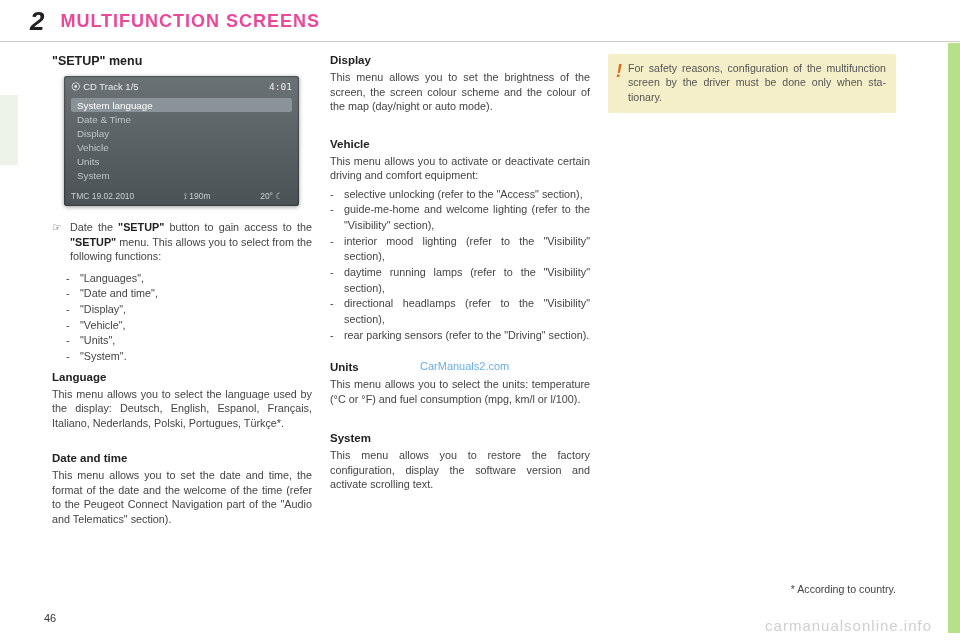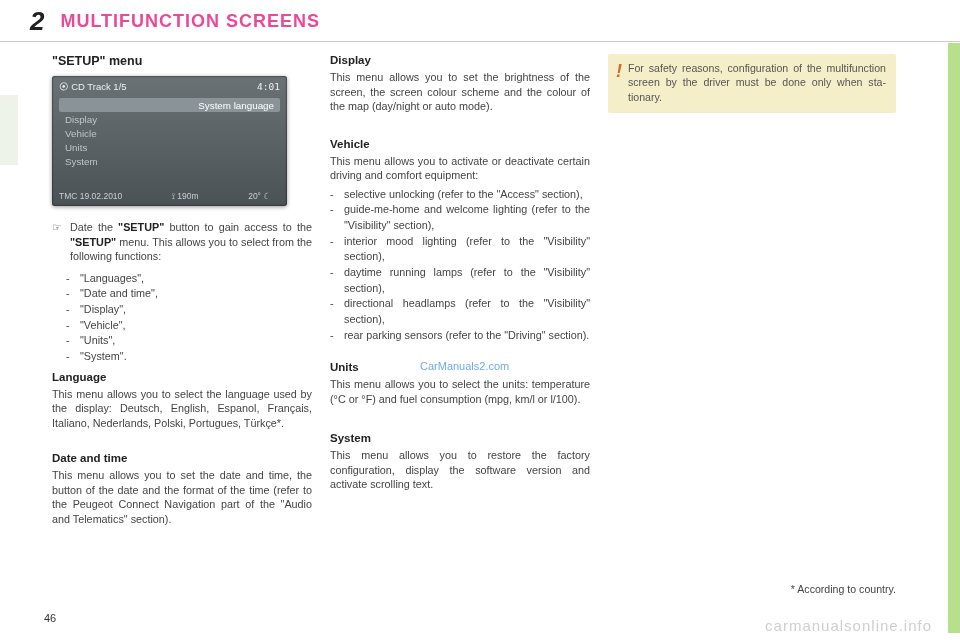--- a/index.html
+++ b/index.html
@@ -88,40 +88,39 @@
       flex-shrink: 0;
     }
     .bullet-list .indent .dash { padding-left: 14px; width: 28px; }
     .hand-row { display: flex; font-size: 10.8px; line-height: 1.35; text-align: justify; color: #444; }
     .hand-row .hand { width: 18px; flex-shrink: 0; }
     .screenshot {
       width: 235px;
       height: 130px;
       background: linear-gradient(#6a7276, #4a5256);
       border-radius: 3px;
-      margin: 6px 0 14px 0;
+      margin: 6px 0 14px 12px;
       box-shadow: 0 1px 4px rgba(0,0,0,.4), inset 0 0 2px #000;
       color: #ddd;
       font-size: 9.2px;
       position: relative;
       padding: 5px 7px;
     }
     .ss-top { display: flex; justify-content: space-between; font-size: 9.5px; color: #eee; }
     .ss-top .time { font-family: monospace; }
     .ss-menu { margin-top: 6px; }
     .ss-menu .item {
       padding: 1.5px 6px;
       color: #bfc6ca;
       font-size: 9.8px;
     }
     .ss-menu .item.sel {
       background: #8a9498;
       color: #fff;
       border-radius: 2px;
-      text-align: right;
     }
     .ss-bot {
       position: absolute;
       bottom: 4px; left: 7px; right: 16px;
       display: flex; justify-content: space-between;
       font-size: 8.5px; color: #c9cfd2;
     }
     .warning-box {
       background: #f4efc8;
       border-radius: 2px;
@@ -189,20 +188,21 @@
   <div class="col">
     <div class="section-title">"SETUP" menu</div>
 
     <div class="screenshot">
       <div class="ss-top">
         <span>⦿ CD   Track 1/5</span>
         <span class="time">4:01</span>
       </div>
       <div class="ss-menu">
         <div class="item sel">System language</div>
+        <div class="item">Date &amp; Time</div>
         <div class="item">Display</div>
         <div class="item">Vehicle</div>
         <div class="item">Units</div>
         <div class="item">System</div>
       </div>
       <div class="ss-bot">
         <span>TMC   19.02.2010</span>
         <span>⟟ 190m</span>
         <span>20° ☾</span>
       </div>
@@ -239,21 +239,21 @@
       <div class="bullet indent">
           <span class="dash">-</span>
           <span>"System".</span>
         </div>
     </div>
 
     <div class="sub-title">Language</div>
     <div class="body-text">This menu allows you to select the lan­guage used by the display: Deutsch, English, Espanol, Français, Italiano, Nederlands, Polski, Portugues, Türkçe*.</div>
 
     <div class="sub-title" style="margin-top:22px">Date and time</div>
-    <div class="body-text">This menu allows you to set the date and time, the button of the date and the format of the time (refer to the Peugeot Connect Navigation part of the "Audio and Telematics" section).</div>
+    <div class="body-text">This menu allows you to set the date and time, the format of the date and the welcome of the time (refer to the Peugeot Connect Navigation part of the "Audio and Telematics" section).</div>
   </div>
 
   <div class="col">
     <div class="sub-title" style="margin-top:0">Display</div>
     <div class="body-text">This menu allows you to set the bright­ness of the screen, the screen colour scheme and the colour of the map (day/night or auto mode).</div>
 
     <div class="sub-title" style="margin-top:24px">Vehicle</div>
     <div class="body-text">This menu allows you to activate or deactivate certain driving and comfort equipment:</div>
     <div class="bullet-list">
       <div class="bullet">

